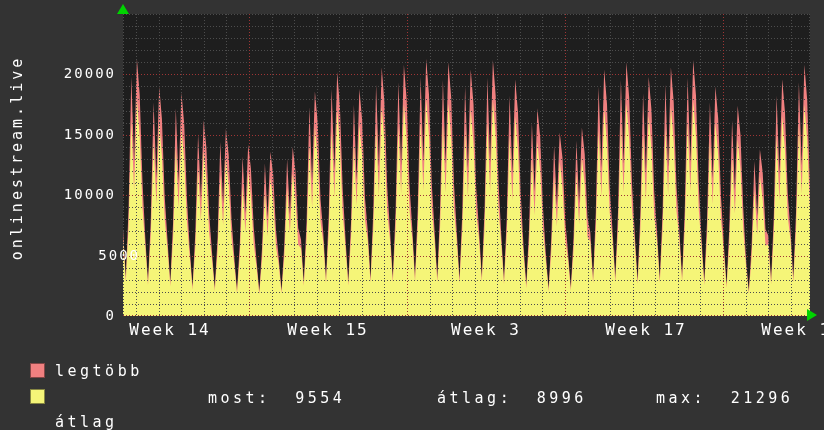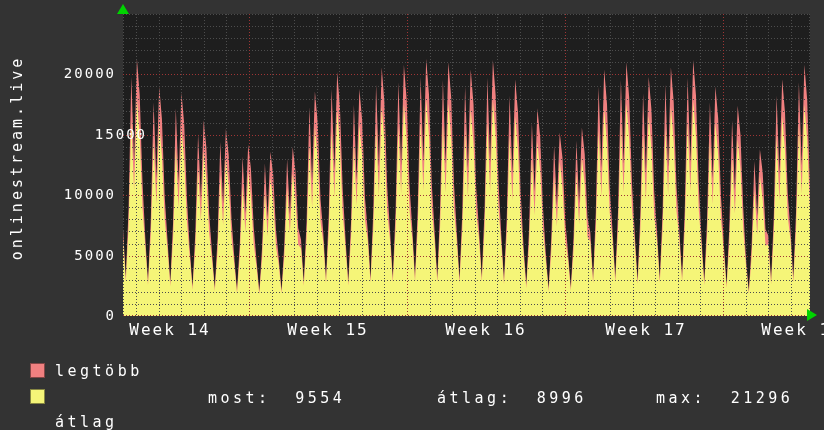--- a/index.html
+++ b/index.html
@@ -12,21 +12,21 @@
     position:absolute;left:17px;top:158px;
     transform:translate(-50%,-50%) rotate(-90deg);
     white-space:nowrap;font-size:15px;letter-spacing:3px;
   }
   .plot{position:absolute;left:123px;top:14px;width:687px;height:302px;background:#1e1e1e;}
   .plot svg{position:absolute;left:0;top:0;}
   .ylabel{
     position:absolute;left:0;width:116px;text-align:right;
     font-size:14px;line-height:16px;letter-spacing:2px;white-space:nowrap;
   }
-  .y0{top:307px;} .y5{top:247px;} .y10{top:186px;} .y15{top:126px;padding-left:31px;} .y20{top:65px;}
+  .y0{top:307px;} .y5{top:247px;padding-left:24px;} .y10{top:186px;} .y15{top:126px;} .y20{top:65px;}
   .wlabel{
     position:absolute;top:321px;width:140px;text-align:center;
     font-size:16px;line-height:17px;letter-spacing:2px;white-space:nowrap;
   }
   .w14{left:100px;} .w15{left:258px;} .w16{left:416px;} .w17{left:576px;} .w18{left:732px;}
   .arrow-up{
     position:absolute;left:117px;top:4px;width:0;height:0;
     border-left:6px solid transparent;border-right:6px solid transparent;
     border-bottom:10px solid #00d400;
   }
@@ -119,21 +119,21 @@
   <div class="arrow-right"></div>
 
   <div class="ylabel y20">20000</div>
   <div class="ylabel y15">15000</div>
   <div class="ylabel y10">10000</div>
   <div class="ylabel y5">5000</div>
   <div class="ylabel y0">0</div>
 
   <div class="wlabel w14">Week 14</div>
   <div class="wlabel w15">Week 15</div>
-  <div class="wlabel w16">Week 16</div>
+  <div class="wlabel w16">Week 3</div>
   <div class="wlabel w17">Week 17</div>
   <div class="wlabel w18">Week 18</div>
 
   <div class="swatch sw1" style="background: rgb(240, 128, 128);"></div>
   <span class="ltext lt1">legtöbb</span>
 
   <div class="swatch sw2" style="background: rgb(245, 245, 120);"></div>
   <span class="ltext lt2">átlag</span>
 
   <span class="stat st-most">

